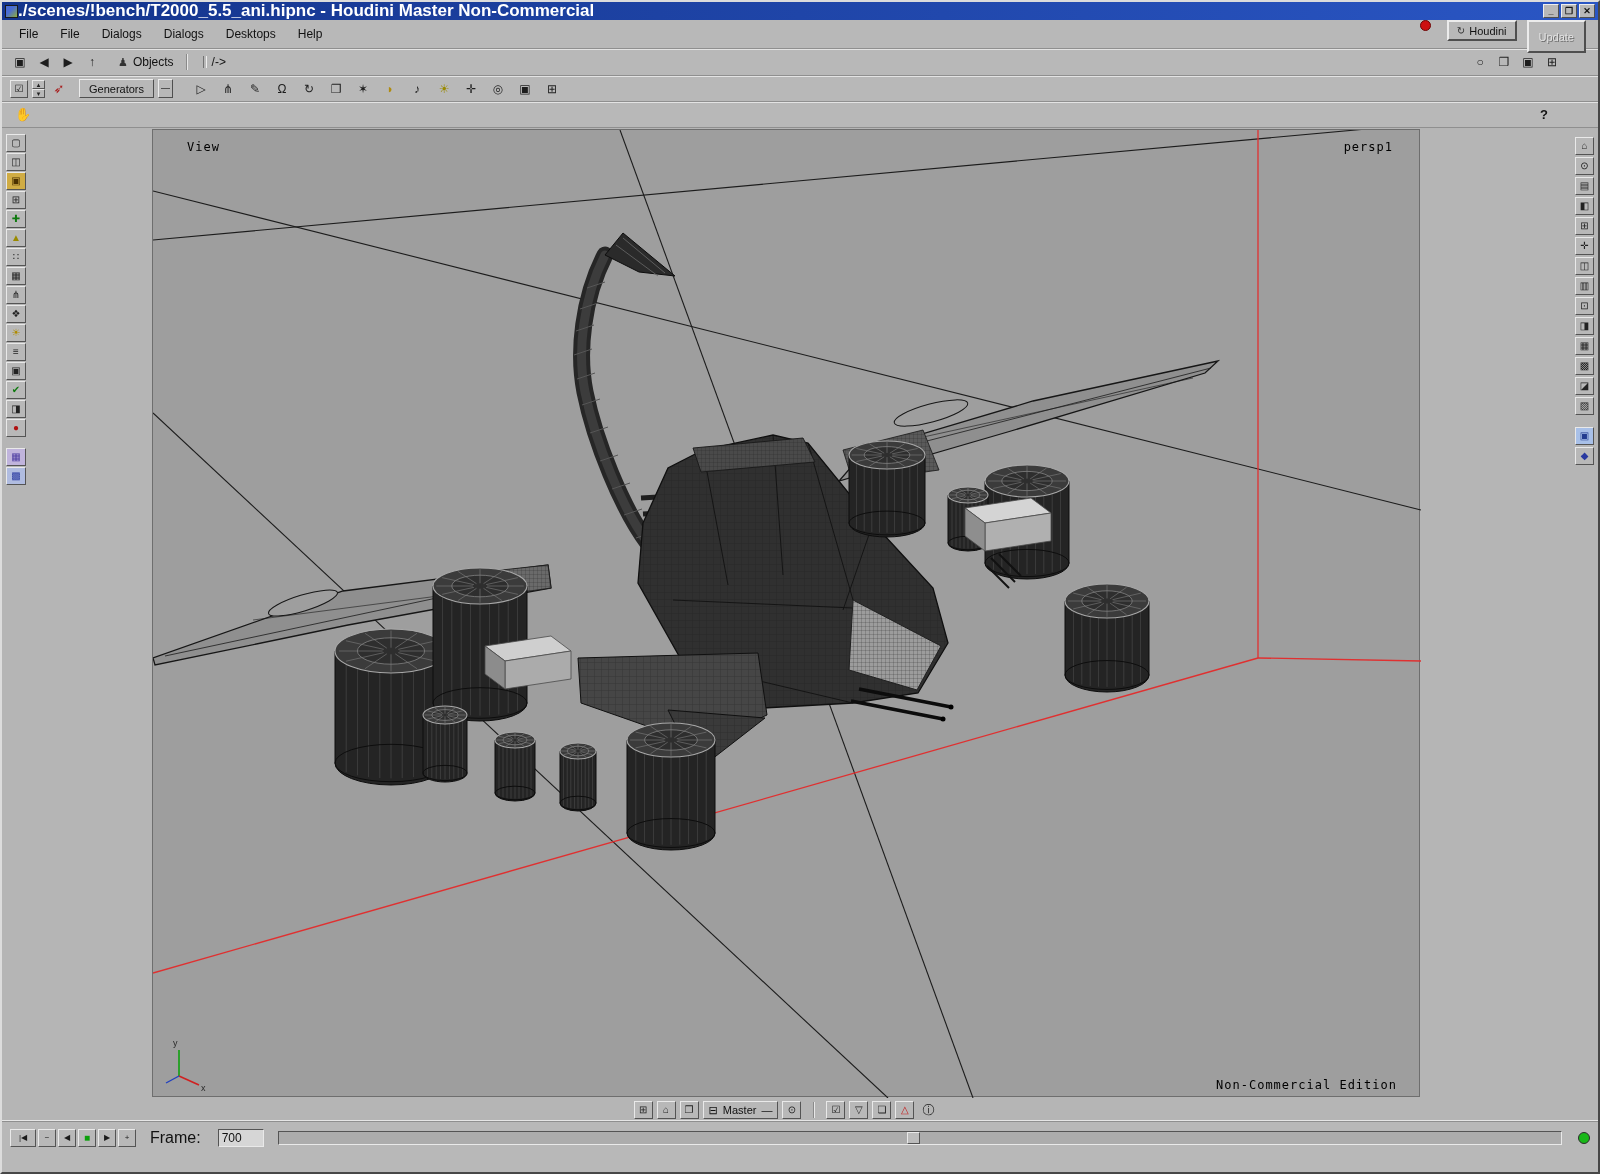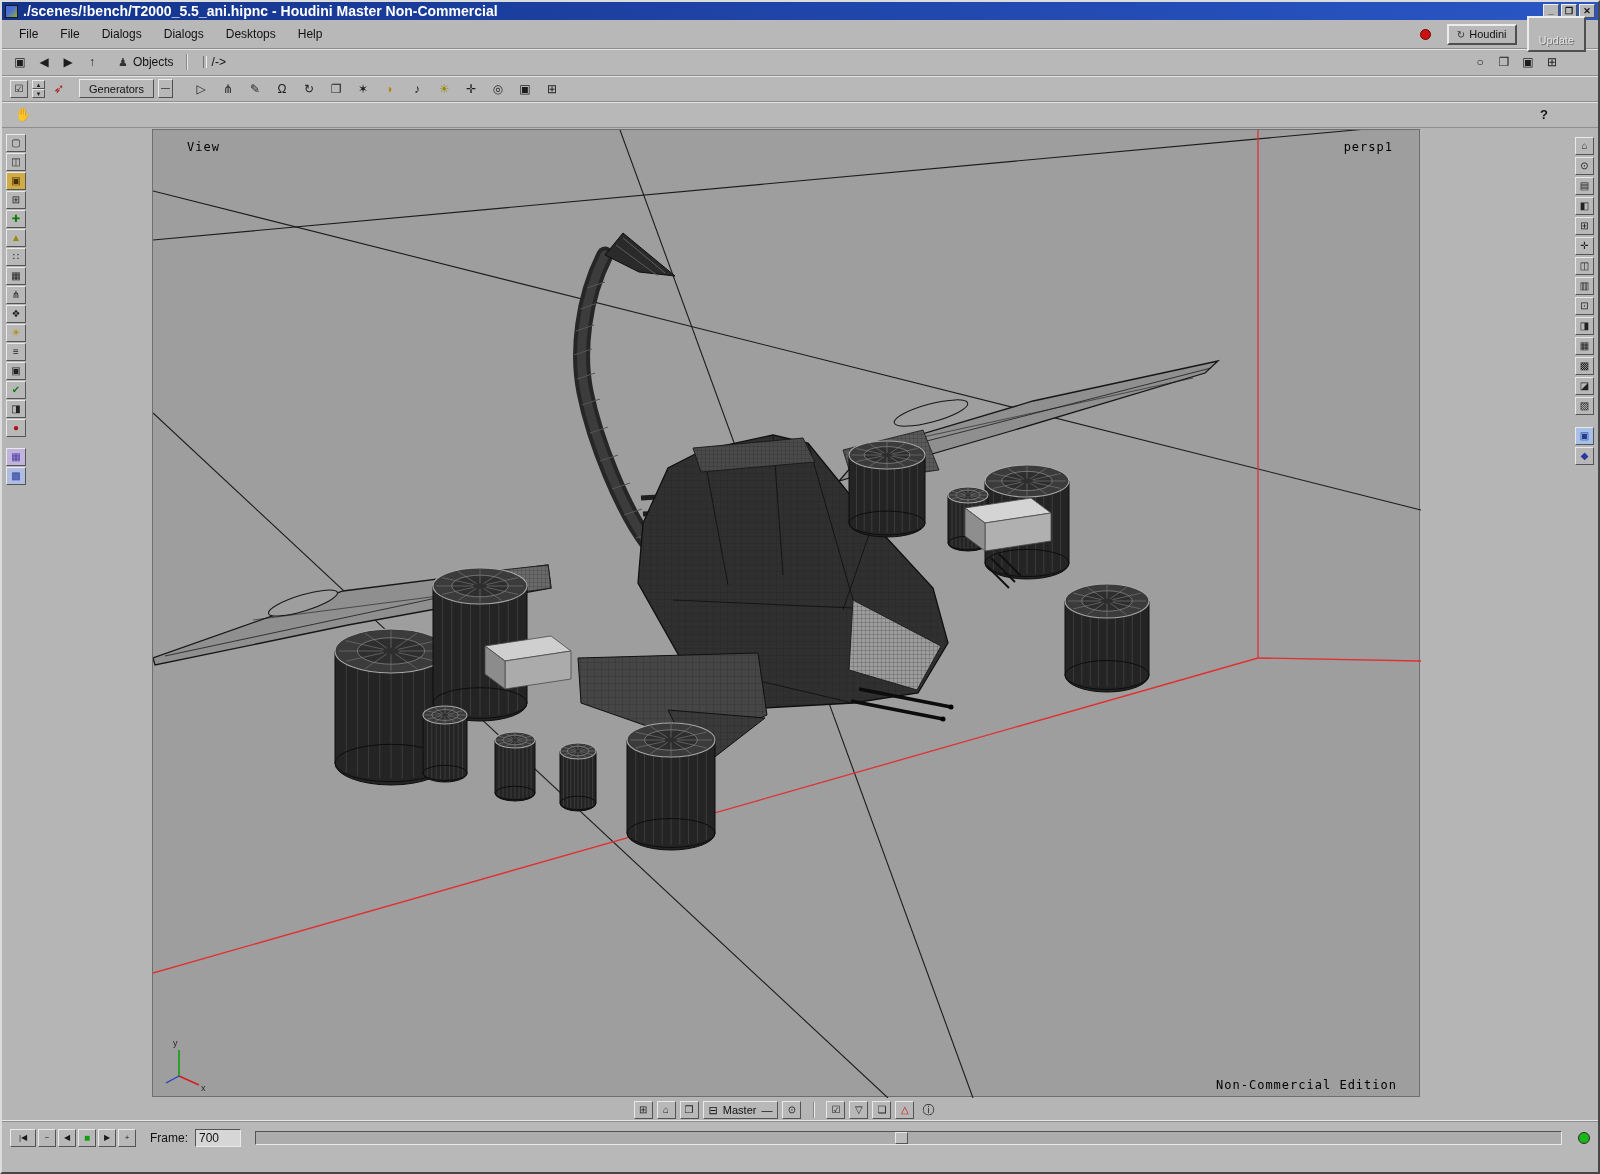--- a/index.html
+++ b/index.html
@@ -2,32 +2,32 @@
 <html><head>
 <meta charset="utf-8">
 <style>
 *{box-sizing:border-box;margin:0;padding:0}
 html,body{width:1600px;height:1174px}
 body{font-family:"Liberation Sans",sans-serif;background:#6f6f6f;-webkit-font-smoothing:none}
 .window{position:relative;width:1600px;height:1174px;background:#b8b8b8;border:2px solid;border-color:#dcdcdc #474747 #474747 #dcdcdc;overflow:hidden}
 
 .titlebar{height:18px;background:linear-gradient(90deg,#14348c,#2a56c4);display:flex;align-items:center;padding:0 3px;color:#fff}
 .app-icon{width:13px;height:13px;background:linear-gradient(135deg,#4a6cd4 40%,#8fae3a);border:1px solid #1a1a1a}
-.title-text{font-size:14px;font-weight:bold;margin-left:5px;flex:1;white-space:nowrap;overflow:hidden}
+.title-text{font-size:17px;font-weight:bold;flex:1;white-space:nowrap;overflow:hidden}
 .win-btns{display:flex;gap:2px}
 .win-btn{width:16px;height:14px;background:#b8b8b8;border:1px solid;border-color:#eee #4f4f4f #4f4f4f #eee;font-size:9px;line-height:12px;text-align:center;color:#111;font-weight:bold}
 
-.menubar{height:29px;display:flex;align-items:center;padding:0 6px;border-bottom:1px solid #8f8f8f;box-shadow:0 1px 0 #e3e3e3}
+.menubar{height:29px;display:flex;align-items:flex-start;padding:0 6px;border-bottom:1px solid #8f8f8f;box-shadow:0 1px 0 #e3e3e3}
 .menu-item{font-size:12px;color:#111;padding:0 11px;line-height:28px;cursor:default}
 .spacer{flex:1}
 .record-dot{width:11px;height:11px;border-radius:50%;background:#cc1010;border:1px solid #6d0505;margin-right:16px}
 .btn3d{background:#b8b8b8;border:2px solid;border-color:#ececec #4f4f4f #4f4f4f #ececec;font-size:11px;color:#111;font-family:inherit}
 .always{height:21px;padding:0 8px;margin-right:10px;display:flex;align-items:center;gap:4px}
 .always .mini{font-size:10px;color:#333}
-.update{height:33px;padding:16px 10px;margin-right:6px;color:#e2e2e2;text-shadow:1px 1px 0 #6d6d6d}
+.update{height:33px;padding:8px 10px;margin-right:6px;color:#e2e2e2;text-shadow:1px 1px 0 #6d6d6d}
 
 .row{display:flex;align-items:center;border-bottom:1px solid #8f8f8f;box-shadow:inset 0 1px 0 #e3e3e3}
 .pathbar{height:27px;padding:0 8px;gap:4px}
 .toolbar2{height:26px;padding:0 8px;gap:4px}
 .toolbar3{height:26px;padding:0 10px}
 .flat-icon{width:20px;text-align:center;font-size:12px;color:#1d1d1d}
 .icon-btn{width:18px;height:18px;background:#b8b8b8;border:1px solid;border-color:#e9e9e9 #545454 #545454 #e9e9e9;font-size:10px;line-height:15px;text-align:center;color:#222}
 .objects-group{display:flex;align-items:center;gap:5px;font-size:12px;color:#111;margin-left:12px}
 .mini-icon{font-size:11px;color:#333}
 .sep{width:1px;height:16px;background:#8a8a8a;margin:0 8px;box-shadow:1px 0 0 #e8e8e8}
@@ -70,21 +70,21 @@
 .vp-toolbar{position:absolute;left:150px;top:972px;width:1268px;height:20px;display:flex;justify-content:center;align-items:center;gap:4px}
 .vp-toolbar .icon-btn{width:19px;height:18px}
 .camera-combo{display:flex;align-items:center;height:18px;background:#b8b8b8;border:1px solid;border-color:#e9e9e9 #545454 #545454 #e9e9e9;font-size:11px;padding:0 5px;gap:5px;color:#111}
 .warn{color:#c41c1c}
 
 .playbar{position:absolute;top:1118px;left:0;width:1600px;height:56px;background:#b8b8b8;box-shadow:inset 0 1px 0 #e6e6e6,inset 0 2px 0 #8f8f8f}
 .play-row{display:flex;align-items:center;padding:9px 8px 0 8px;gap:2px}
 .pb-btn{height:18px;min-width:18px;background:#b8b8b8;border:1px solid;border-color:#e9e9e9 #545454 #545454 #e9e9e9;font-size:8px;line-height:16px;text-align:center;color:#1a1a1a;padding:0 2px}
 .pb-btn.wide{min-width:26px}
 .pb-btn.stop{color:#0ca00c;font-size:10px}
-.frame-label{font-size:12px;color:#111;margin:0 5px 0 12px}
+.frame-label{font-size:16px;color:#111;margin:0 15px 0 12px}
 .frame-input{width:46px;height:18px;border:1px solid;border-color:#545454 #e9e9e9 #e9e9e9 #545454;background:#d6d6d6;font:12px "Liberation Sans",sans-serif;padding:0 3px;color:#111}
 .timeline{flex:1;height:14px;margin:0 12px 0 12px;border:1px solid;border-color:#545454 #e9e9e9 #e9e9e9 #545454;background:#acacac;position:relative}
 .tl-handle{position:absolute;left:49%;top:0;width:13px;height:12px;background:#bcbcbc;border:1px solid;border-color:#e9e9e9 #545454 #545454 #e9e9e9}
 .led{width:12px;height:12px;border-radius:50%;background:#18b818;border:1px solid #2d2d2d;margin:0 4px 0 2px}
 </style>
 </head>
 <body>
 
 <div class="window">
 

